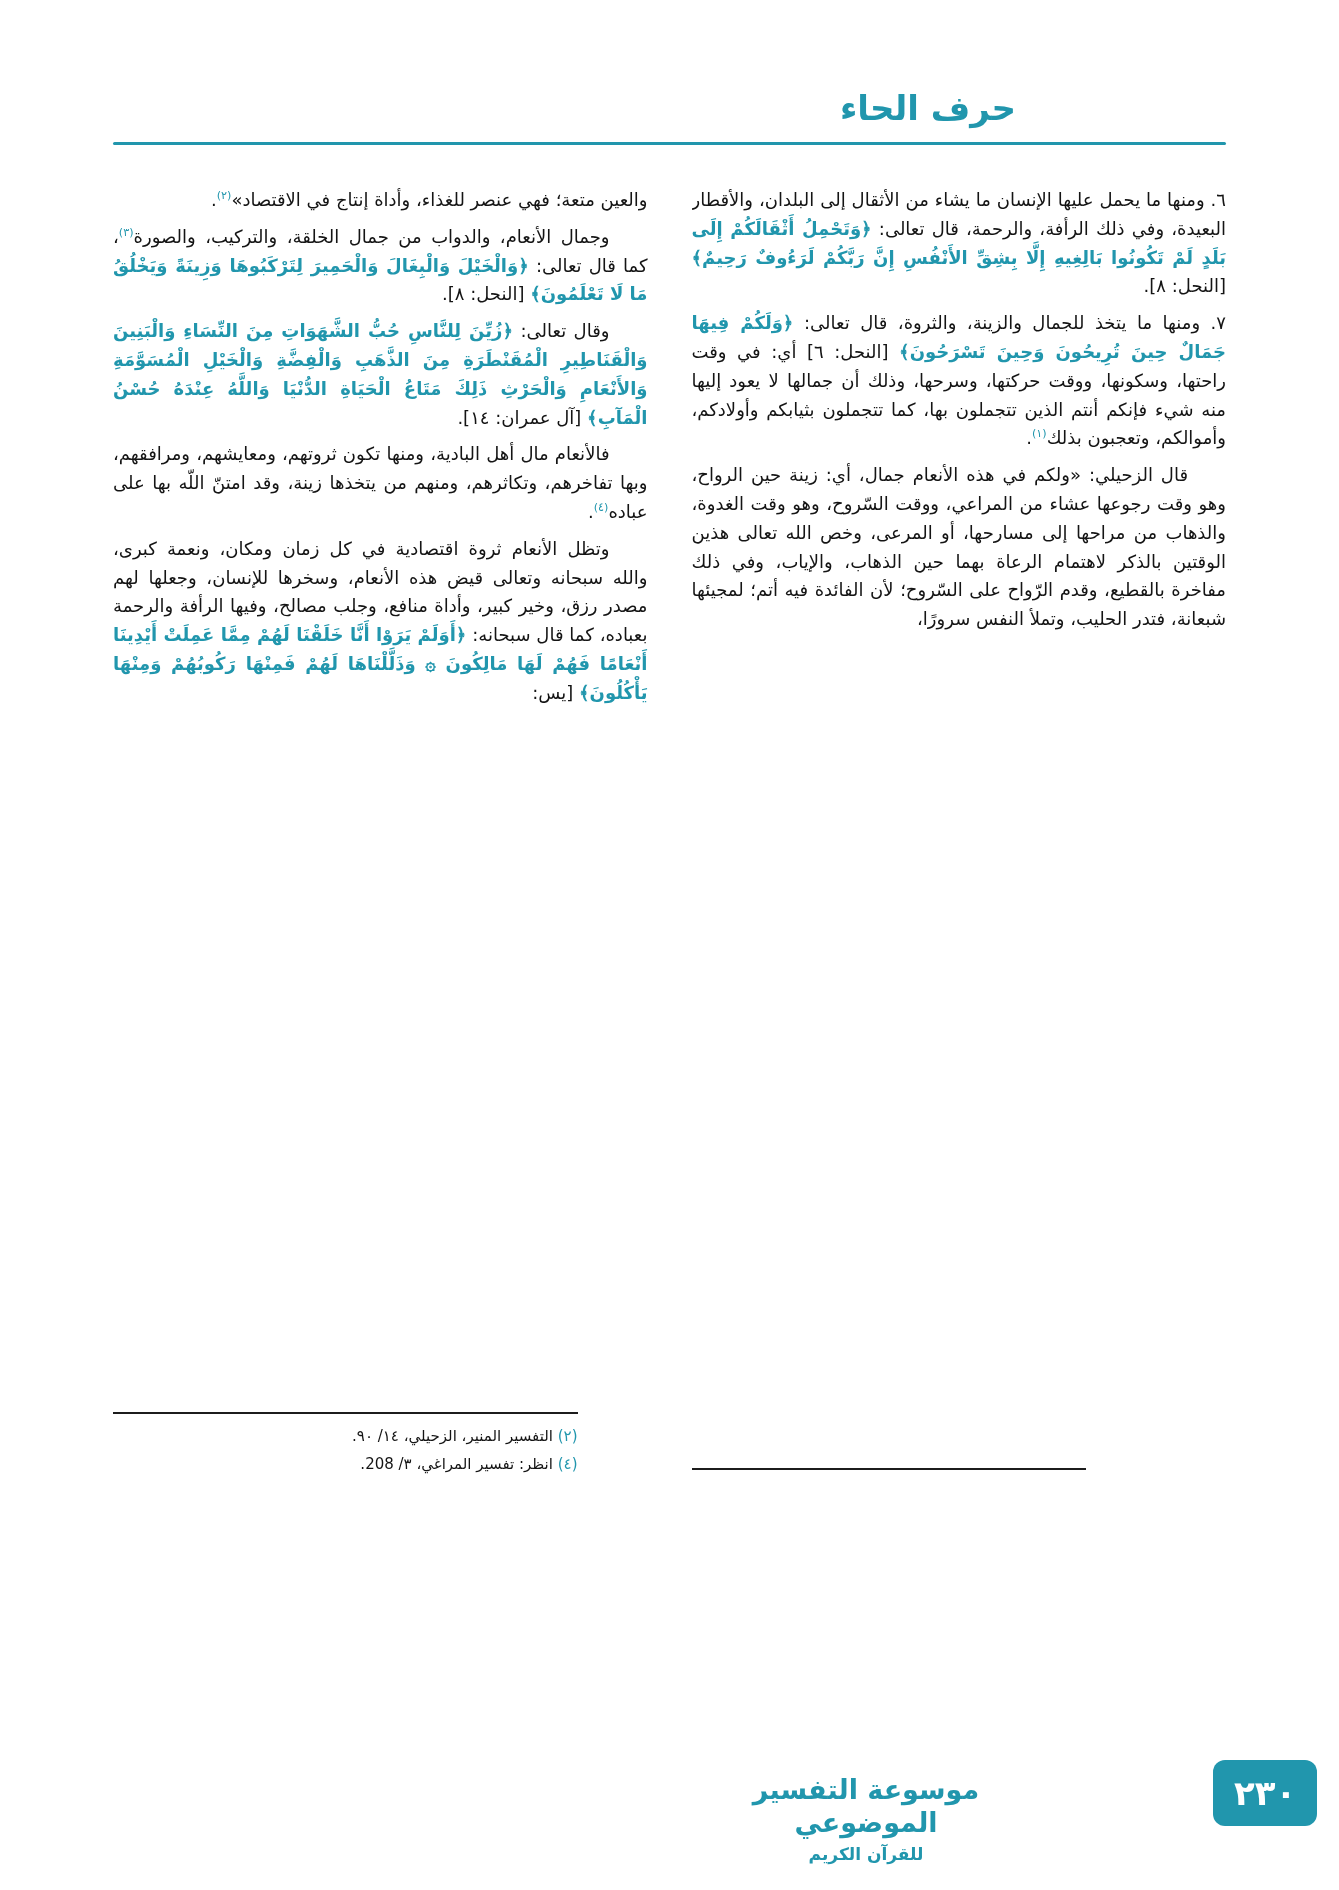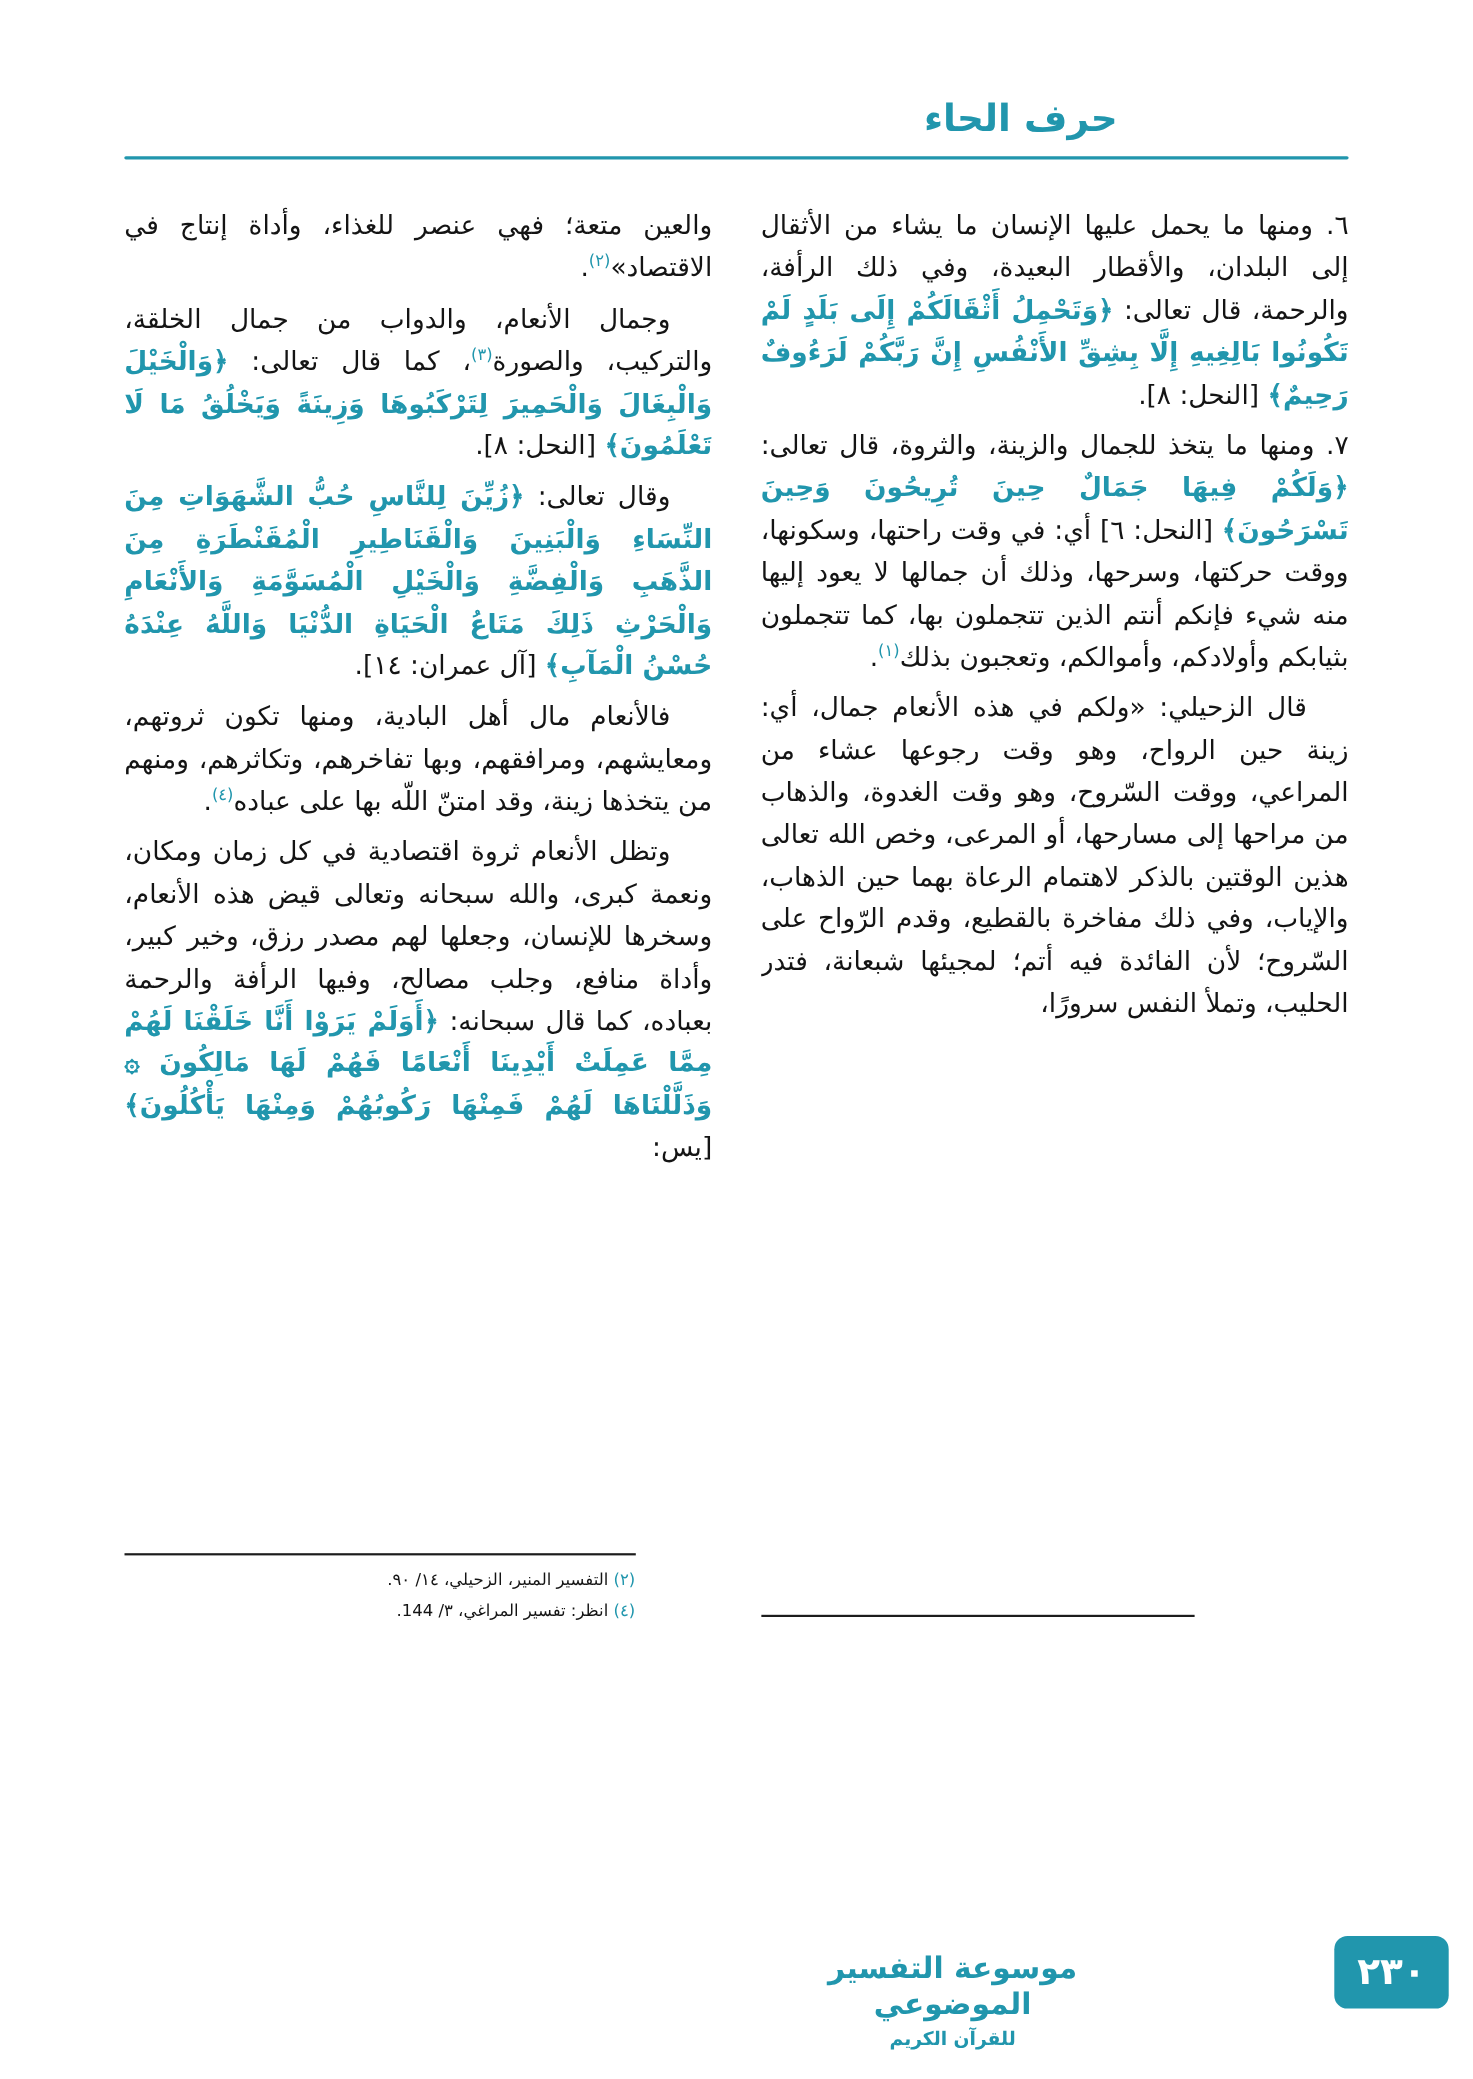--- a/index.html
+++ b/index.html
@@ -27,21 +27,21 @@
 
   
   .content{
     position:absolute; top:186px; right:113px; left:113px; bottom:410px;
     display:flex; gap:44px;
   }
   .col{ flex:1 1 0; display:flex; flex-direction:column; overflow:hidden; }
   .col-text{}
   .para{
     margin:0 0 8px 0;
-    font-size:24px;
+    font-size:18px;
     line-height:1.6;
     color:#141414;
     text-align:justify;
   }
   .para.indent{ text-indent:38px; }
   .num{ color:#141414; }
   .quran{ color:var(--accent); font-weight:bold; }
   sup.fnref{
     color:var(--accent);
     font-size:0.62em;
@@ -101,21 +101,21 @@
           <p class="para"><span class="body">والعين متعة؛ فهي عنصر للغذاء، وأداة إنتاج في الاقتصاد»</span><sup class="fnref">(٢)</sup><span class="body">.</span></p>
           <p class="para indent"><span class="body">وجمال الأنعام، والدواب من جمال الخلقة، والتركيب، والصورة</span><sup class="fnref">(٣)</sup><span class="body">، كما قال تعالى: </span><span class="quran">﴿وَالْخَيْلَ وَالْبِغَالَ وَالْحَمِيرَ لِتَرْكَبُوهَا وَزِينَةً وَيَخْلُقُ مَا لَا تَعْلَمُونَ﴾</span><span class="body"> [النحل: ٨].</span></p>
           <p class="para indent"><span class="body">وقال تعالى: </span><span class="quran">﴿زُيِّنَ لِلنَّاسِ حُبُّ الشَّهَوَاتِ مِنَ النِّسَاءِ وَالْبَنِينَ وَالْقَنَاطِيرِ الْمُقَنْطَرَةِ مِنَ الذَّهَبِ وَالْفِضَّةِ وَالْخَيْلِ الْمُسَوَّمَةِ وَالأَنْعَامِ وَالْحَرْثِ ذَلِكَ مَتَاعُ الْحَيَاةِ الدُّنْيَا وَاللَّهُ عِنْدَهُ حُسْنُ الْمَآبِ﴾</span><span class="body"> [آل عمران: ١٤].</span></p>
           <p class="para indent"><span class="body">فالأنعام مال أهل البادية، ومنها تكون ثروتهم، ومعايشهم، ومرافقهم، وبها تفاخرهم، وتكاثرهم، ومنهم من يتخذها زينة، وقد امتنّ اللّه بها على عباده</span><sup class="fnref">(٤)</sup><span class="body">.</span></p>
           <p class="para indent"><span class="body">وتظل الأنعام ثروة اقتصادية في كل زمان ومكان، ونعمة كبرى، والله سبحانه وتعالى قيض هذه الأنعام، وسخرها للإنسان، وجعلها لهم مصدر رزق، وخير كبير، وأداة منافع، وجلب مصالح، وفيها الرأفة والرحمة بعباده، كما قال سبحانه: </span><span class="quran">﴿أَوَلَمْ يَرَوْا أَنَّا خَلَقْنَا لَهُمْ مِمَّا عَمِلَتْ أَيْدِينَا أَنْعَامًا فَهُمْ لَهَا مَالِكُونَ ۞ وَذَلَّلْنَاهَا لَهُمْ فَمِنْهَا رَكُوبُهُمْ وَمِنْهَا يَأْكُلُونَ﴾</span><span class="body"> [يس:</span></p>
         </div>
       <div class="footnotes">
         <div class="fn-rule"></div>
         <div class="fn-list">
             <div class="fn-item"><span class="fn-num">(٢) </span><span class="fn-text">التفسير المنير، الزحيلي، ١٤/ ٩٠.</span></div>
-            <div class="fn-item"><span class="fn-num">(٤) </span><span class="fn-text">انظر: تفسير المراغي، ٣/ 144.</span></div>
+            <div class="fn-item"><span class="fn-num">(٤) </span><span class="fn-text">انظر: تفسير المراغي، ٣/ 208.</span></div>
           </div>
       </div>
     </div>
 
   </div>
 
   <div class="logo">
     <div class="logo-main">موسوعة التفسير الموضوعي</div>
     <div class="logo-sub">للقرآن الكريم</div>
   </div>

